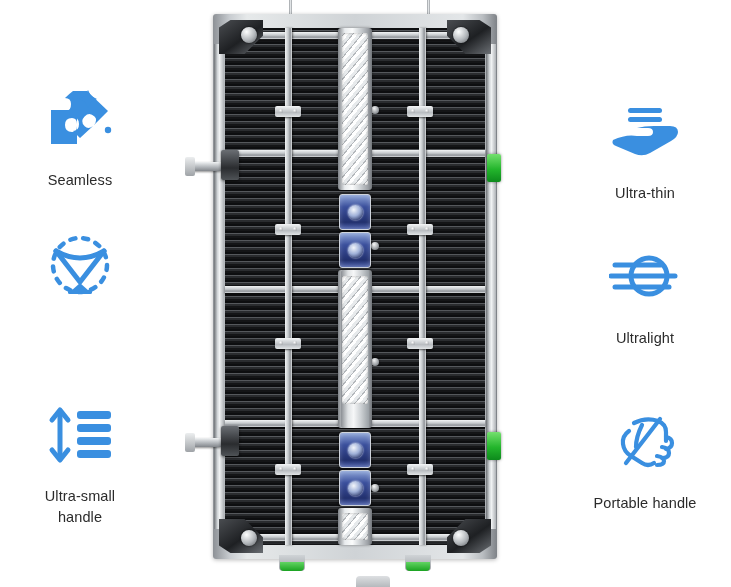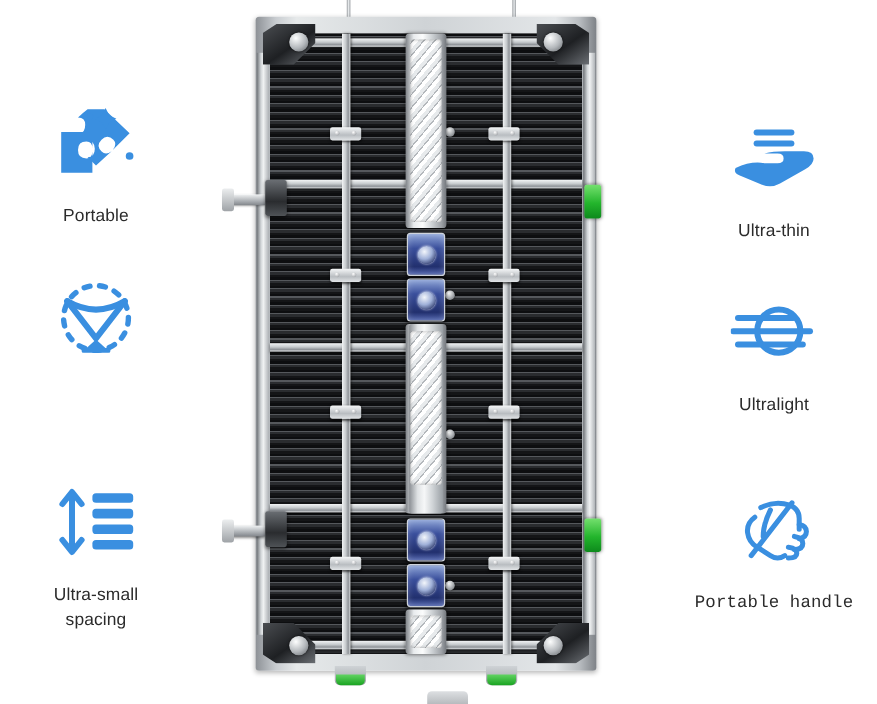--- a/index.html
+++ b/index.html
@@ -36,21 +36,21 @@
 
   .col-left{position:absolute;left:-5px;top:0;width:170px;height:587px;}
   .col-right{position:absolute;left:560px;top:0;width:170px;height:587px;}
 
   .f1{top:82px;}
   .f2{top:228px;}
   .f3{top:398px;}
 
   .r1{top:95px;}
   .r2{top:240px;}
-  .r3{top:405px;font-family:Liberation Mono, monospace;}
+  .r3{top:405px;}
 
   
   .product{
     position:absolute;
     left:205px;top:2px;
     width:300px;height:575px;
   }
 
   
   .frame{
@@ -248,21 +248,21 @@
     <div class="feature f1">
       <div class="icon-wrap">
         <svg width="66" height="62" viewBox="0 0 66 62" aria-hidden="true">
           <path d="M4 22 H30 V36 Q30 30 25 30 Q18 30 18 37 Q18 44 25 44 Q30 44 30 38 V56 H4 Z" fill="#3a8fe0"></path>
           <path d="M41 4 L62 24 L48 38 Q52 33 48.5 29.5 Q43.5 24.5 38.6 29.4 Q33.7 34.3 38.7 39.3 Q42.2 42.8 47 39 L34 51 L27 44 Q33 44 33 37 Q33 30 26 30 L20 24 Q25 24 25 17 Q25 11 19 11 Q23 7 27 4 Z" fill="#3a8fe0" transform="translate(-1,-1)"></path>
           <path d="M38 8 l3-6 3 6 6 3 -6 3 -3 6 -3-6 -6-3 z" fill="#3a8fe0"></path>
           <circle cx="61" cy="42" r="3.2" fill="#3a8fe0"></circle>
           <circle cx="28" cy="9" r="2.6" fill="#3a8fe0"></circle>
         </svg>
       </div>
-      <div class="label">Portable</div>
+      <div class="label">Seamless</div>
     </div>
 
     <div class="feature f2">
       <div class="icon-wrap">
         <svg width="66" height="64" viewBox="0 0 66 64" aria-hidden="true">
           <circle cx="33" cy="32" r="27" fill="none" stroke="#3a8fe0" stroke-width="4.5" stroke-linecap="round" stroke-dasharray="5 8"></circle>
           <path d="M9 18 Q33 32 57 18" fill="none" stroke="#3a8fe0" stroke-width="5" stroke-linecap="round"></path>
           <path d="M9 18 L33 49 L57 18" fill="none" stroke="#3a8fe0" stroke-width="5" stroke-linejoin="round" stroke-linecap="round"></path>
           <path d="M24 58 L33 50 L42 58 Z" fill="#3a8fe0"></path>
           <rect x="21" y="57" width="24" height="4" rx="1.6" fill="#3a8fe0"></rect>
@@ -276,21 +276,21 @@
           <path d="M13 8 L13 54" stroke="#3a8fe0" stroke-width="5" stroke-linecap="round"></path>
           <path d="M5 16 L13 6 L21 16" fill="none" stroke="#3a8fe0" stroke-width="5" stroke-linejoin="round" stroke-linecap="round"></path>
           <path d="M5 46 L13 56 L21 46" fill="none" stroke="#3a8fe0" stroke-width="5" stroke-linejoin="round" stroke-linecap="round"></path>
           <rect x="30" y="7" width="34" height="8" rx="3" fill="#3a8fe0"></rect>
           <rect x="30" y="20" width="34" height="8" rx="3" fill="#3a8fe0"></rect>
           <rect x="30" y="33" width="34" height="8" rx="3" fill="#3a8fe0"></rect>
           <rect x="30" y="46" width="34" height="8" rx="3" fill="#3a8fe0"></rect>
         </svg>
       </div>
       <div class="label">Ultra-small
-spacing</div>
+handle</div>
     </div>
   </div>
 
   <div class="col-right">
 
     <div class="feature r1">
       <div class="icon-wrap">
         <svg width="70" height="56" viewBox="0 0 70 56" aria-hidden="true">
           <rect x="18" y="4" width="34" height="5" rx="2.5" fill="#3a8fe0"></rect>
           <rect x="18" y="13" width="34" height="5" rx="2.5" fill="#3a8fe0"></rect>

